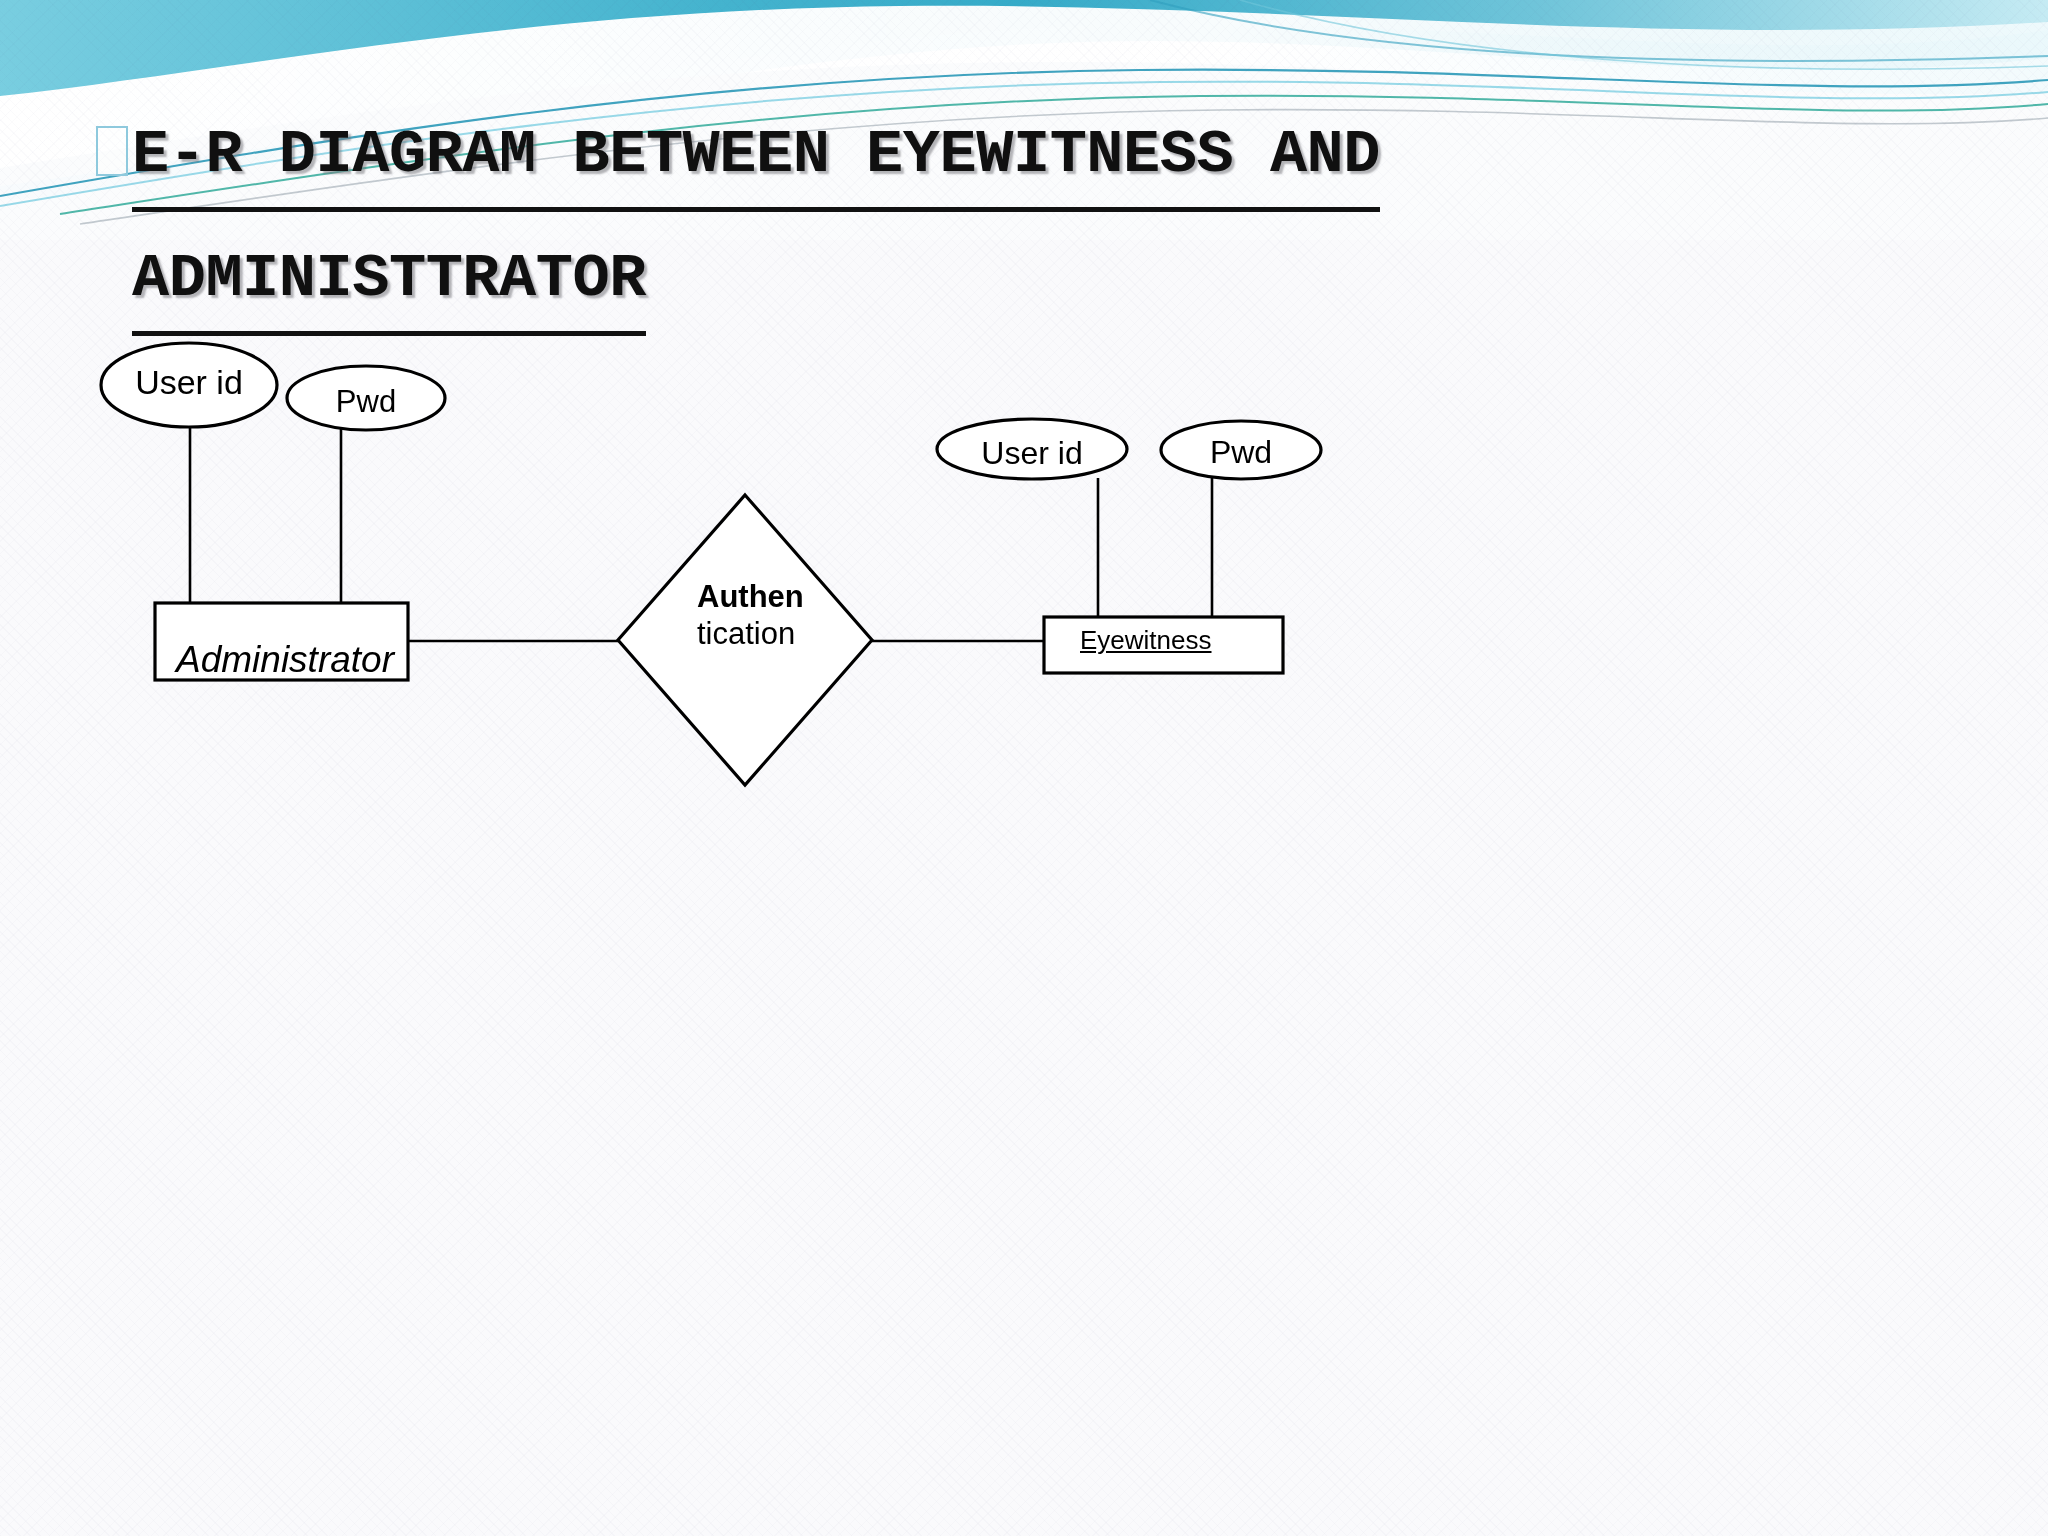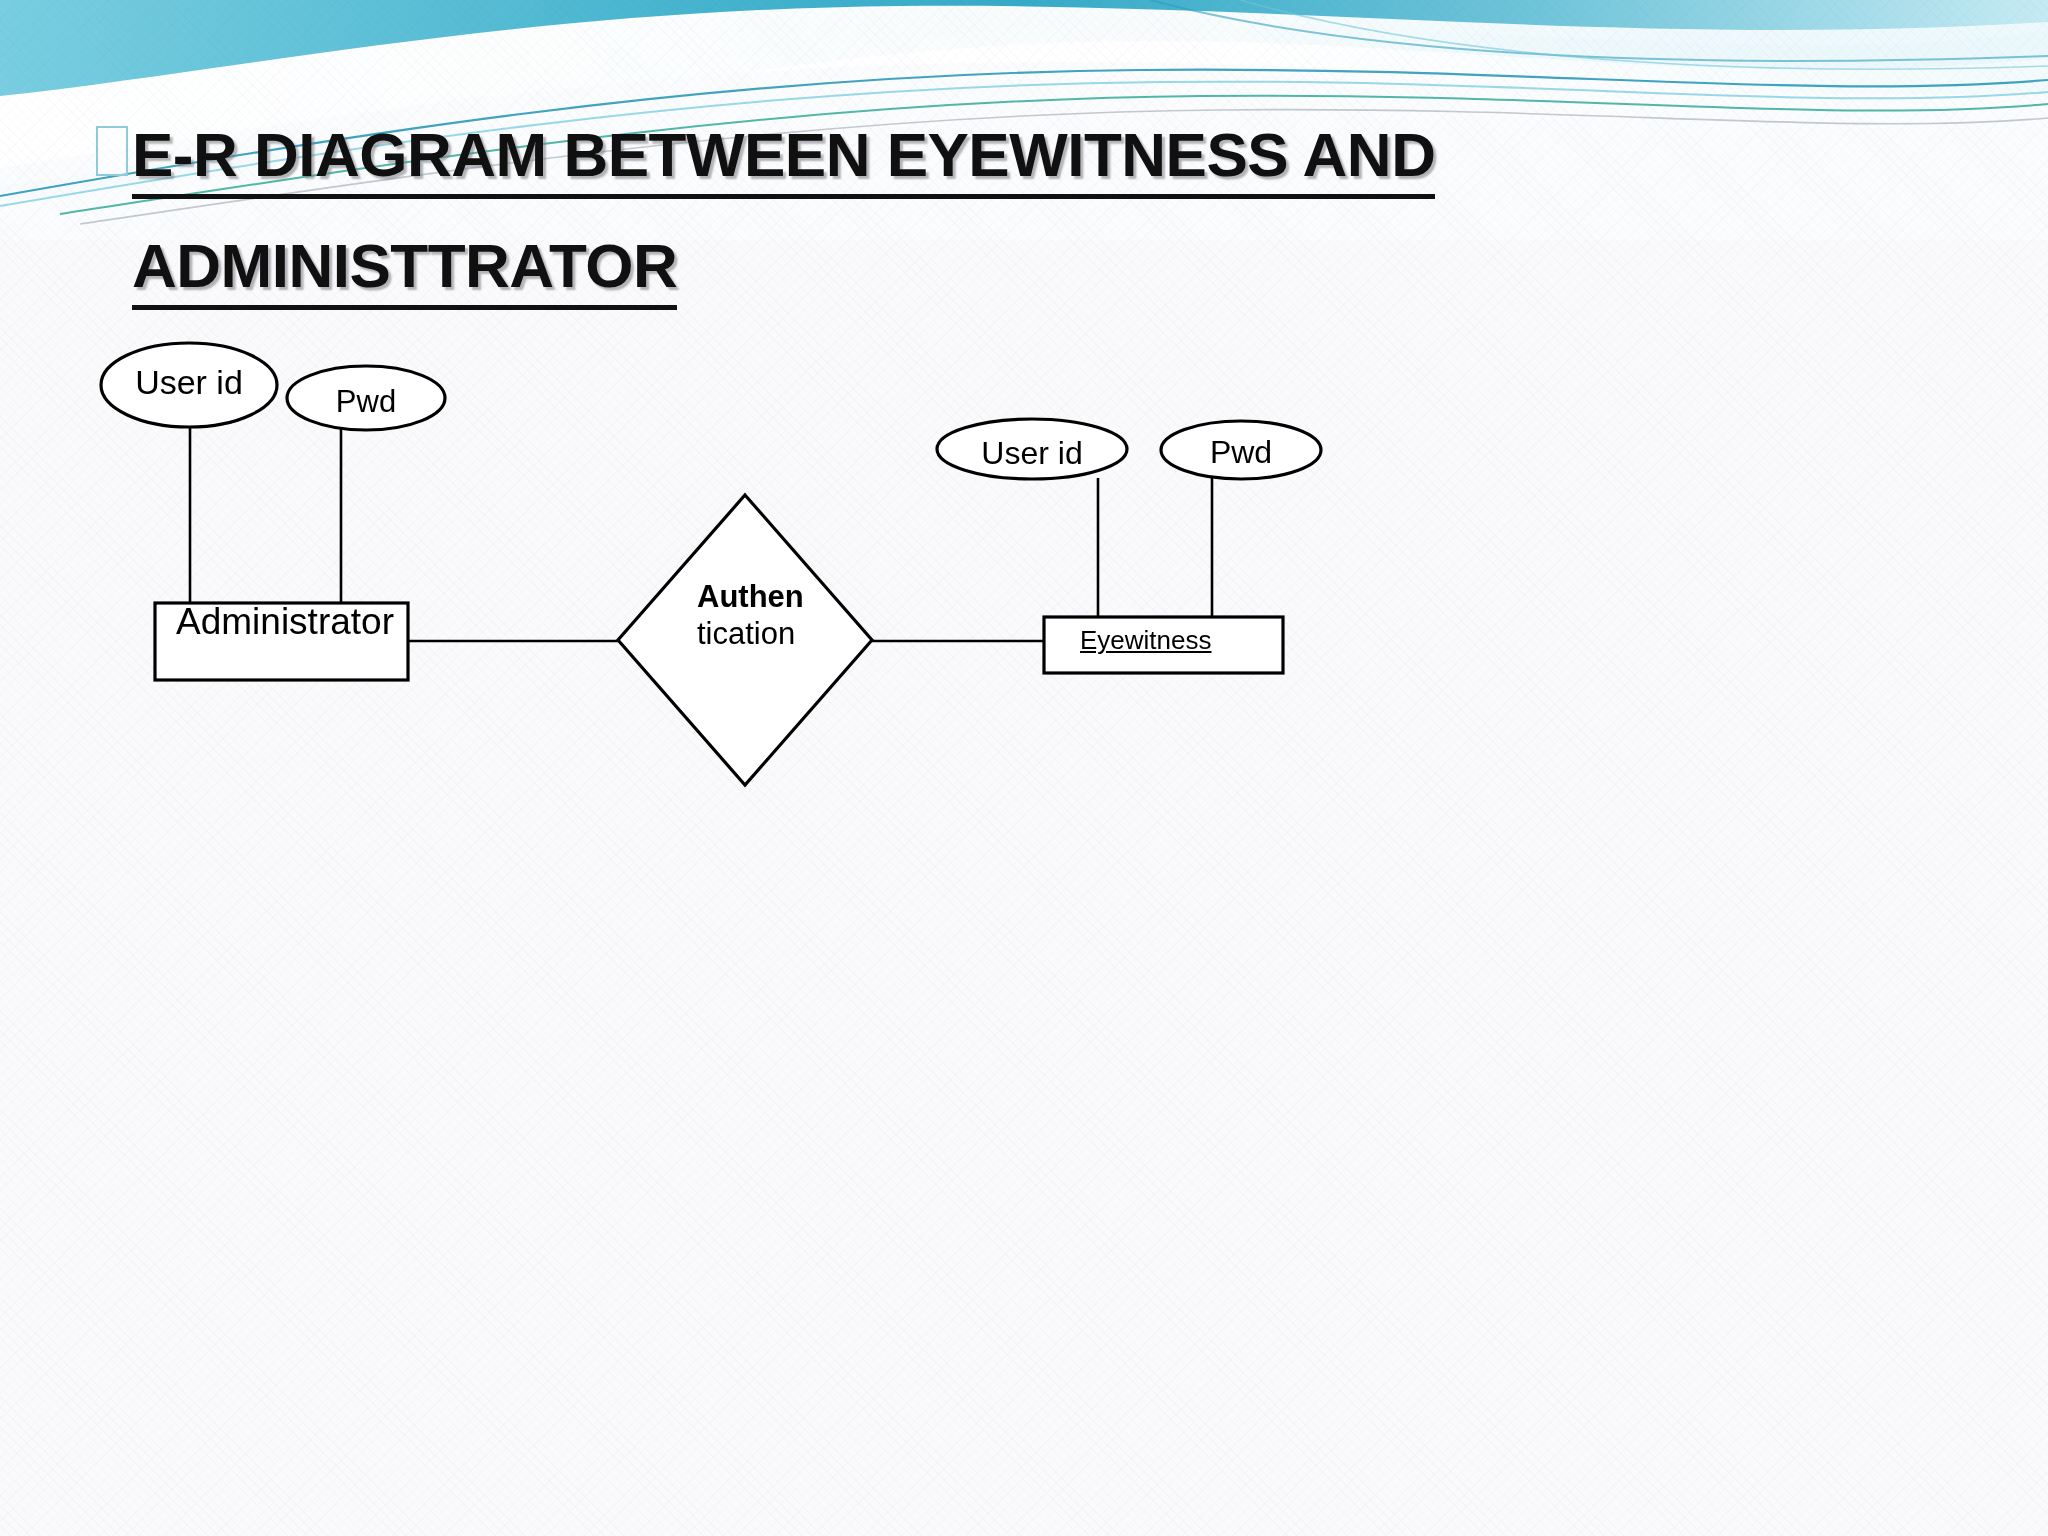--- a/index.html
+++ b/index.html
@@ -29,30 +29,30 @@
   #title-block{
     position:absolute;left:132px;top:118px;width:1760px;
   }
   #title-bullet{
     position:absolute;left:-36px;top:8px;
     width:28px;height:46px;
     border:2px solid #8ec9dd;
     background:rgba(255,255,255,.25);
   }
   .title-line{
-    font-family:Liberation Sans, sans-serif;
+    font-family:Liberation Mono, monospace;
     font-weight:bold;
     font-size:62px;
     line-height:74px;
     letter-spacing:-0.5px;
     color:#101010;
     white-space:nowrap;
     display:inline-block;
     border-bottom:5px solid #111;
-    padding-bottom:2px;
+    padding-bottom:15px;
     text-shadow:3px 3px 2px rgba(120,120,125,.55);
   }
   #title-line-2{margin-top:30px;}
   
   #diagram{position:absolute;left:0;top:0;width:2048px;height:1536px;}
   .node-label{
     position:absolute;
     font-family:"Liberation Sans", sans-serif;
     color:#000;
     white-space:pre;
@@ -129,21 +129,21 @@
       <ellipse cx="1241" cy="450" rx="80" ry="29"></ellipse>
 
       <rect x="1044" y="617" width="239" height="56"></rect>
     </g>
   </svg>
 
   <div class="node-label" style="left:100px;top:363px;width:178px;text-align:center;font-size:34px;">User id</div>
 
   <div class="node-label" style="left:287px;top:384px;width:158px;text-align:center;font-size:31px;">Pwd</div>
 
-  <div class="node-label" style="left:176px;top:601px;font-size:37px;">Administrator</div>
+  <div class="node-label" style="left:176px;top:639px;font-size:37px;font-style:italic;">Administrator</div>
 
   <div class="node-label" style="left:697px;top:579px;font-size:31px;font-weight:bold;">Authen</div>
 
   <div class="node-label" style="left:697px;top:616px;font-size:31px;">tication</div>
 
   <div class="node-label" style="left:943px;top:435px;width:178px;text-align:center;font-size:32px;">User id</div>
 
   <div class="node-label" style="left:1162px;top:434px;width:158px;text-align:center;font-size:32px;">Pwd</div>
 
   <div class="node-label" style="left:1080px;top:625px;font-size:26px;text-decoration:underline;">Eyewitness</div>

